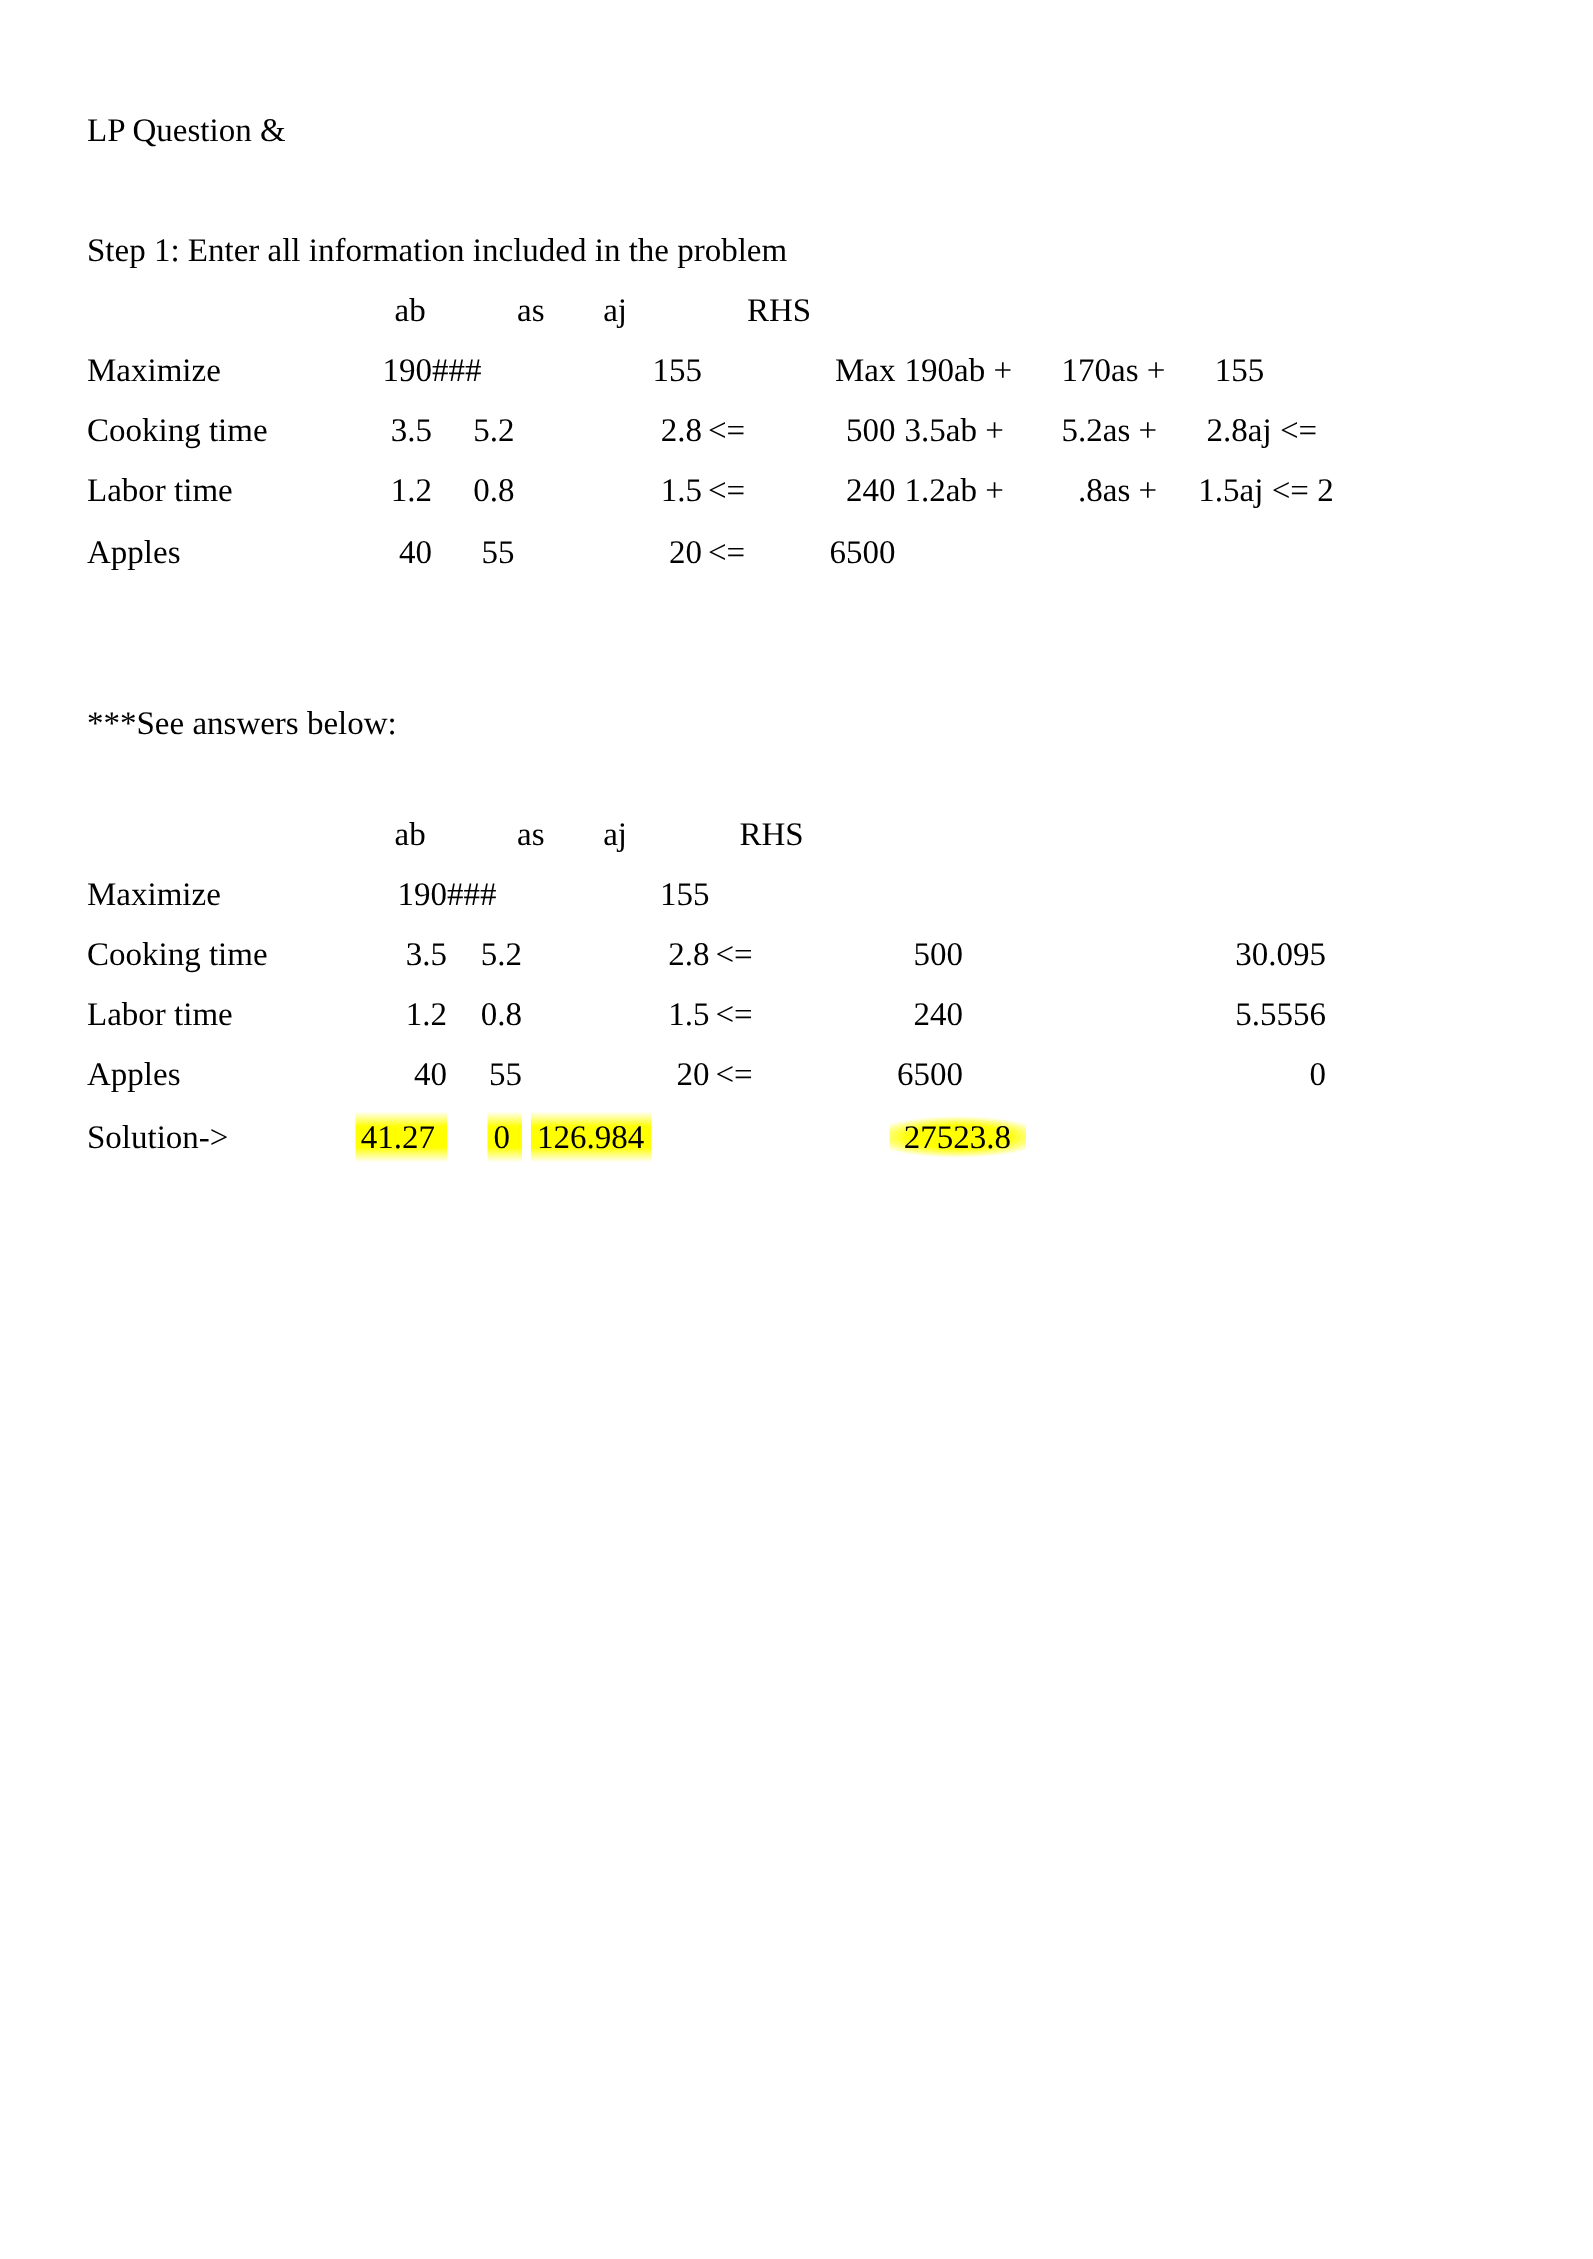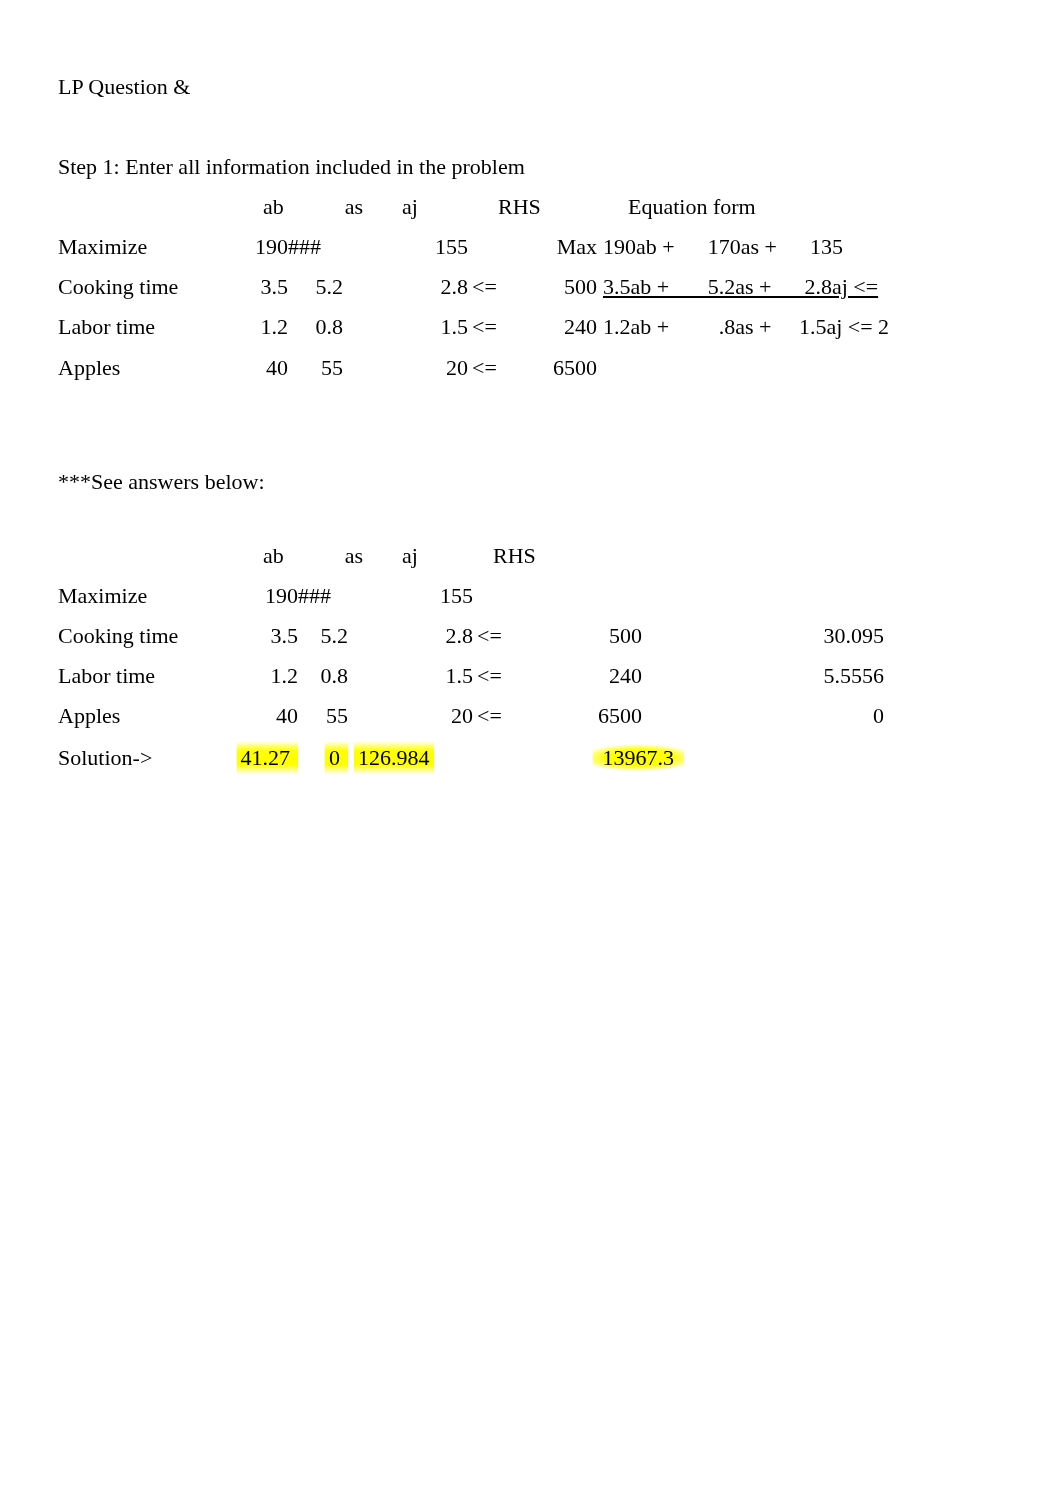--- a/index.html
+++ b/index.html
@@ -112,45 +112,44 @@
   <div class="line">Step 1: Enter all information included in the problem</div>
 
   <div class="row line">
     <span class="t1-h-label"></span>
     <span class="t1-h-abpad"></span>
     <span class="t1-h-ab">ab</span>
     <span class="t1-h-as">as</span>
     <span class="t1-h-aj">aj</span>
     <span class="t1-h-valpad"></span>
     <span class="t1-h-rhs">RHS</span>
-    <span class="t1-h-eq">Equation form</span>
   </div>
 
   <div class="row line">
     <span class="t1-c-label">Maximize</span>
     <span class="t1-c-ab">190</span>
     <span class="t1-c-as" style="text-align:left;">###</span>
     <span class="t1-c-aj"></span>
     <span class="t1-c-val">155</span>
     <span class="t1-c-op"></span>
     <span class="t1-c-rhspad"></span>
     <span class="t1-c-rhs" style="">Max</span>
-    <span class="t1-c-eq" style="white-space:pre;">190ab +      170as +      135</span>
+    <span class="t1-c-eq" style="white-space:pre;">190ab +      170as +      155</span>
   </div>
 
   <div class="row line">
     <span class="t1-c-label">Cooking time</span>
     <span class="t1-c-ab">3.5</span>
     <span class="t1-c-as">5.2</span>
     <span class="t1-c-aj"></span>
     <span class="t1-c-val">2.8</span>
     <span class="t1-c-op">&lt;=</span>
     <span class="t1-c-rhspad"></span>
     <span class="t1-c-rhs">500</span>
-    <span class="t1-c-eq" style="white-space:pre;text-decoration:underline;">3.5ab +       5.2as +      2.8aj &lt;=</span>
+    <span class="t1-c-eq" style="white-space:pre;">3.5ab +       5.2as +      2.8aj &lt;=</span>
   </div>
 
   <div class="row line">
     <span class="t1-c-label">Labor time</span>
     <span class="t1-c-ab">1.2</span>
     <span class="t1-c-as">0.8</span>
     <span class="t1-c-aj"></span>
     <span class="t1-c-val">1.5</span>
     <span class="t1-c-op">&lt;=</span>
     <span class="t1-c-rhspad"></span>
@@ -242,18 +241,18 @@
     <span class="t2-c-as">
       <span class="sol-ab-wrap"><span>0</span></span>
     </span>
     <span class="t2-c-aj" style="width:auto; min-width:35px; text-align:left; padding-left:6px;">
       <span class="sol-aj-wrap"><span>126.984</span></span>
     </span>
     <span class="t2-c-val"></span>
     <span class="t2-c-op"></span>
     <span class="t2-c-rhspad"></span>
     <span class="t2-c-rhs" style="text-align:left;">
-      <span class="sol-rhs-wrap"><span>13967.3</span></span>
+      <span class="sol-rhs-wrap"><span>27523.8</span></span>
     </span>
     <span class="t2-c-dual"></span>
   </div>
 
 </div>
 
 </body></html>

